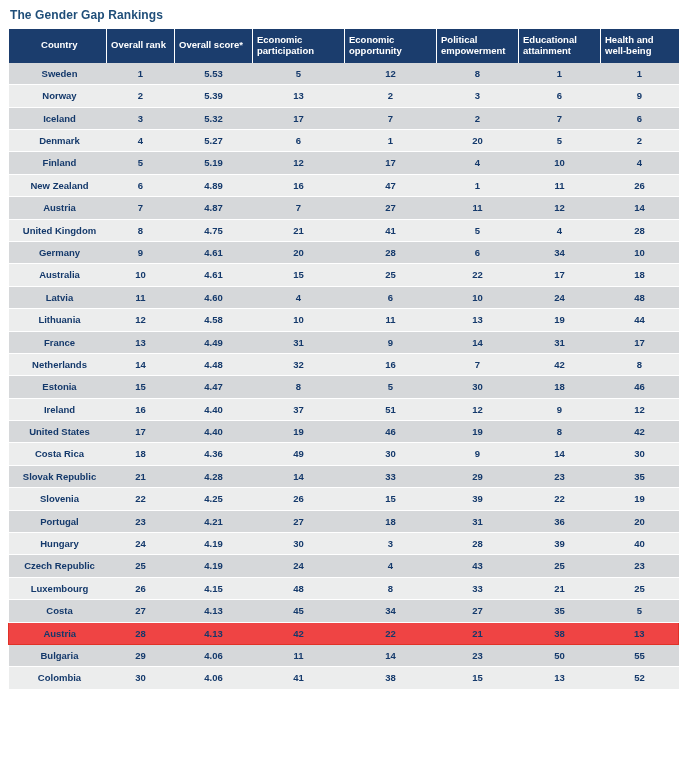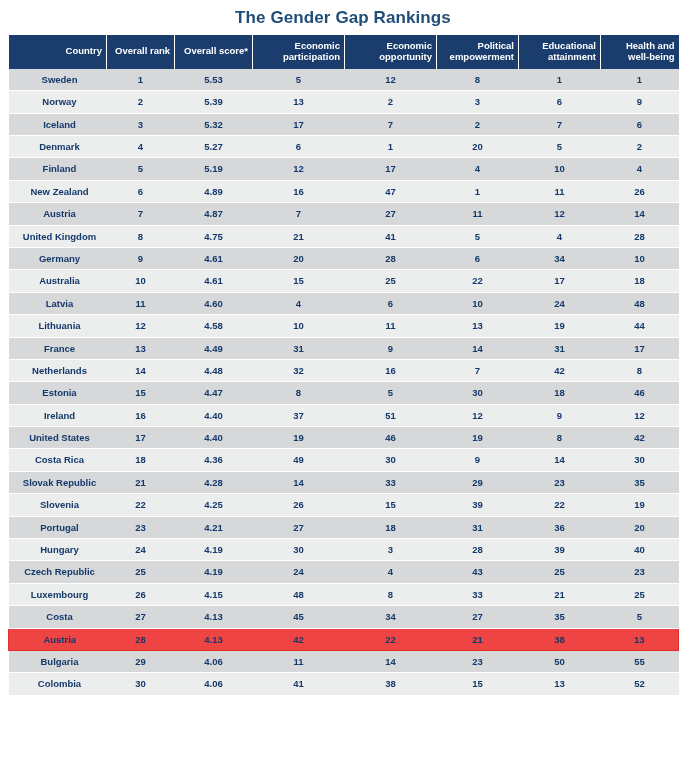--- a/index.html
+++ b/index.html
@@ -15,45 +15,44 @@
     overflow: hidden;
   }
   .page {
     width: 686px;
     height: 774px;
     position: relative;
     box-sizing: border-box;
     padding: 0 8px;
   }
   .title {
-    font-size: 17px;
+    font-size: 12px;
     font-weight: bold;
     color: #1f4e79;
     padding: 8px 2px 7px 2px;
     letter-spacing: 0.1px;
-    text-align: center;
   }
   table.rankings {
     border-collapse: collapse;
     width: 670px;
     table-layout: fixed;
   }
   table.rankings thead th {
     background: #1b3d6d;
     color: #ffffff;
     font-size: 9.5px;
     font-weight: bold;
     line-height: 1.15;
     padding: 6px 4px 6px 4px;
     vertical-align: middle;
-    text-align: right;
+    text-align: left;
     border-right: 1px solid #ffffff;
   }
   table.rankings thead th.col-country {
-    text-align: right;
+    text-align: center;
     padding-left: 8px;
   }
   table.rankings thead th:last-child {
     border-right: none;
   }
   table.rankings tbody td {
     font-size: 9.5px;
     font-weight: bold;
     color: #14396b;
     padding: 5px 4px;

